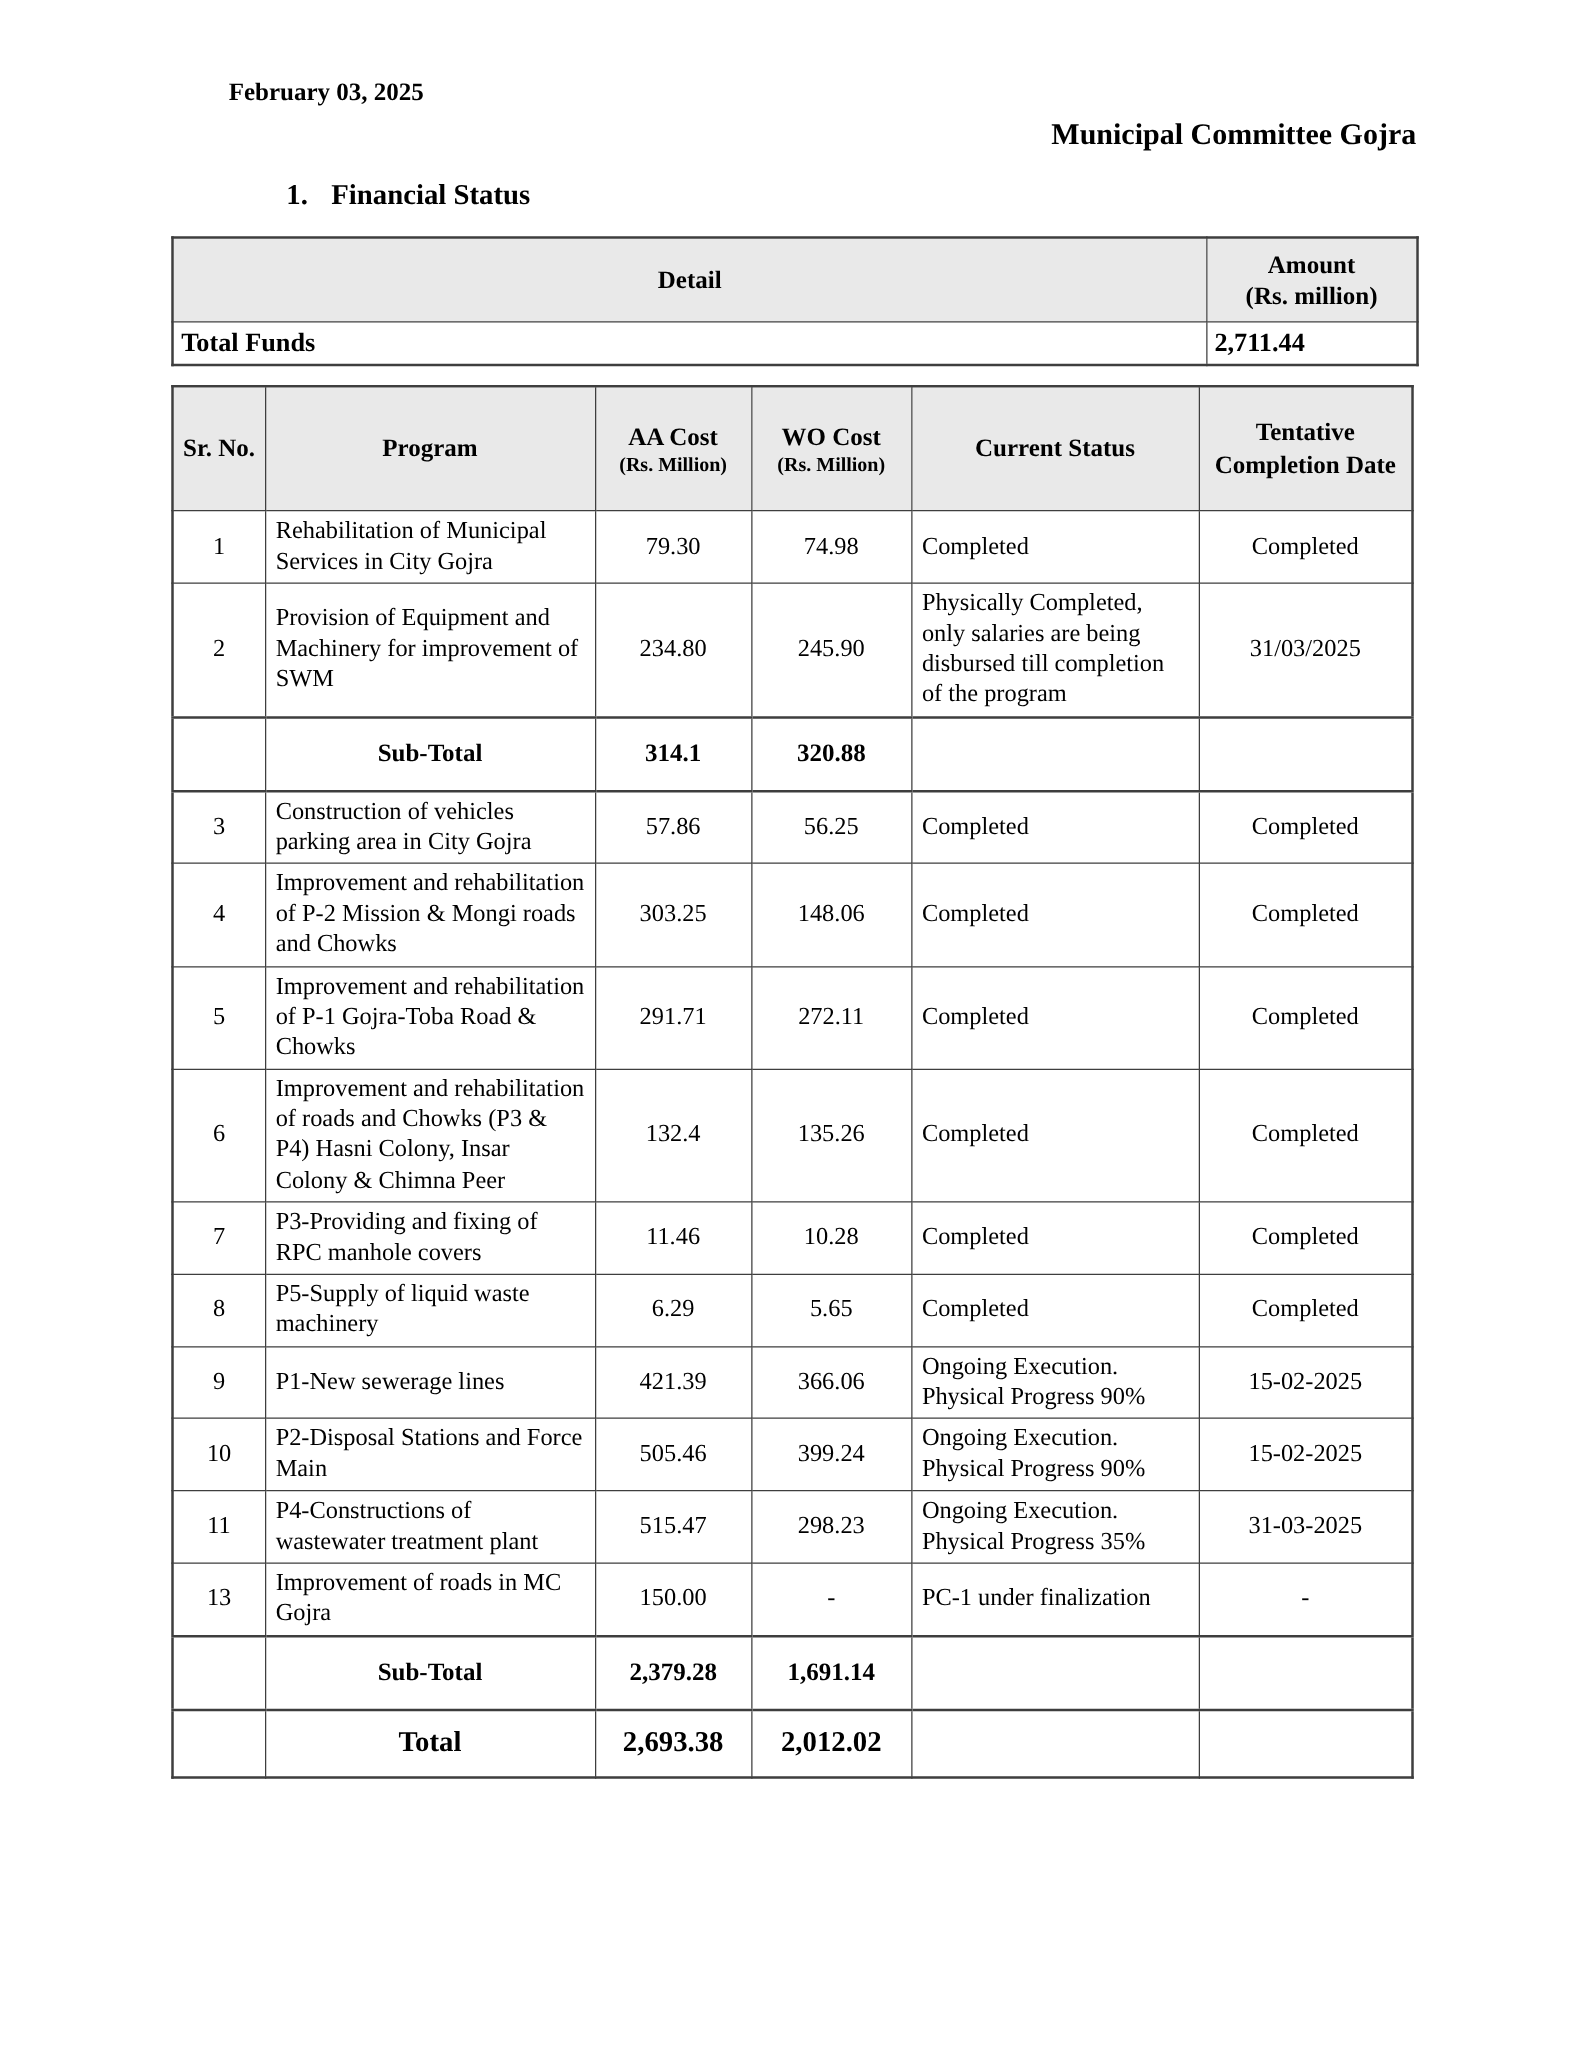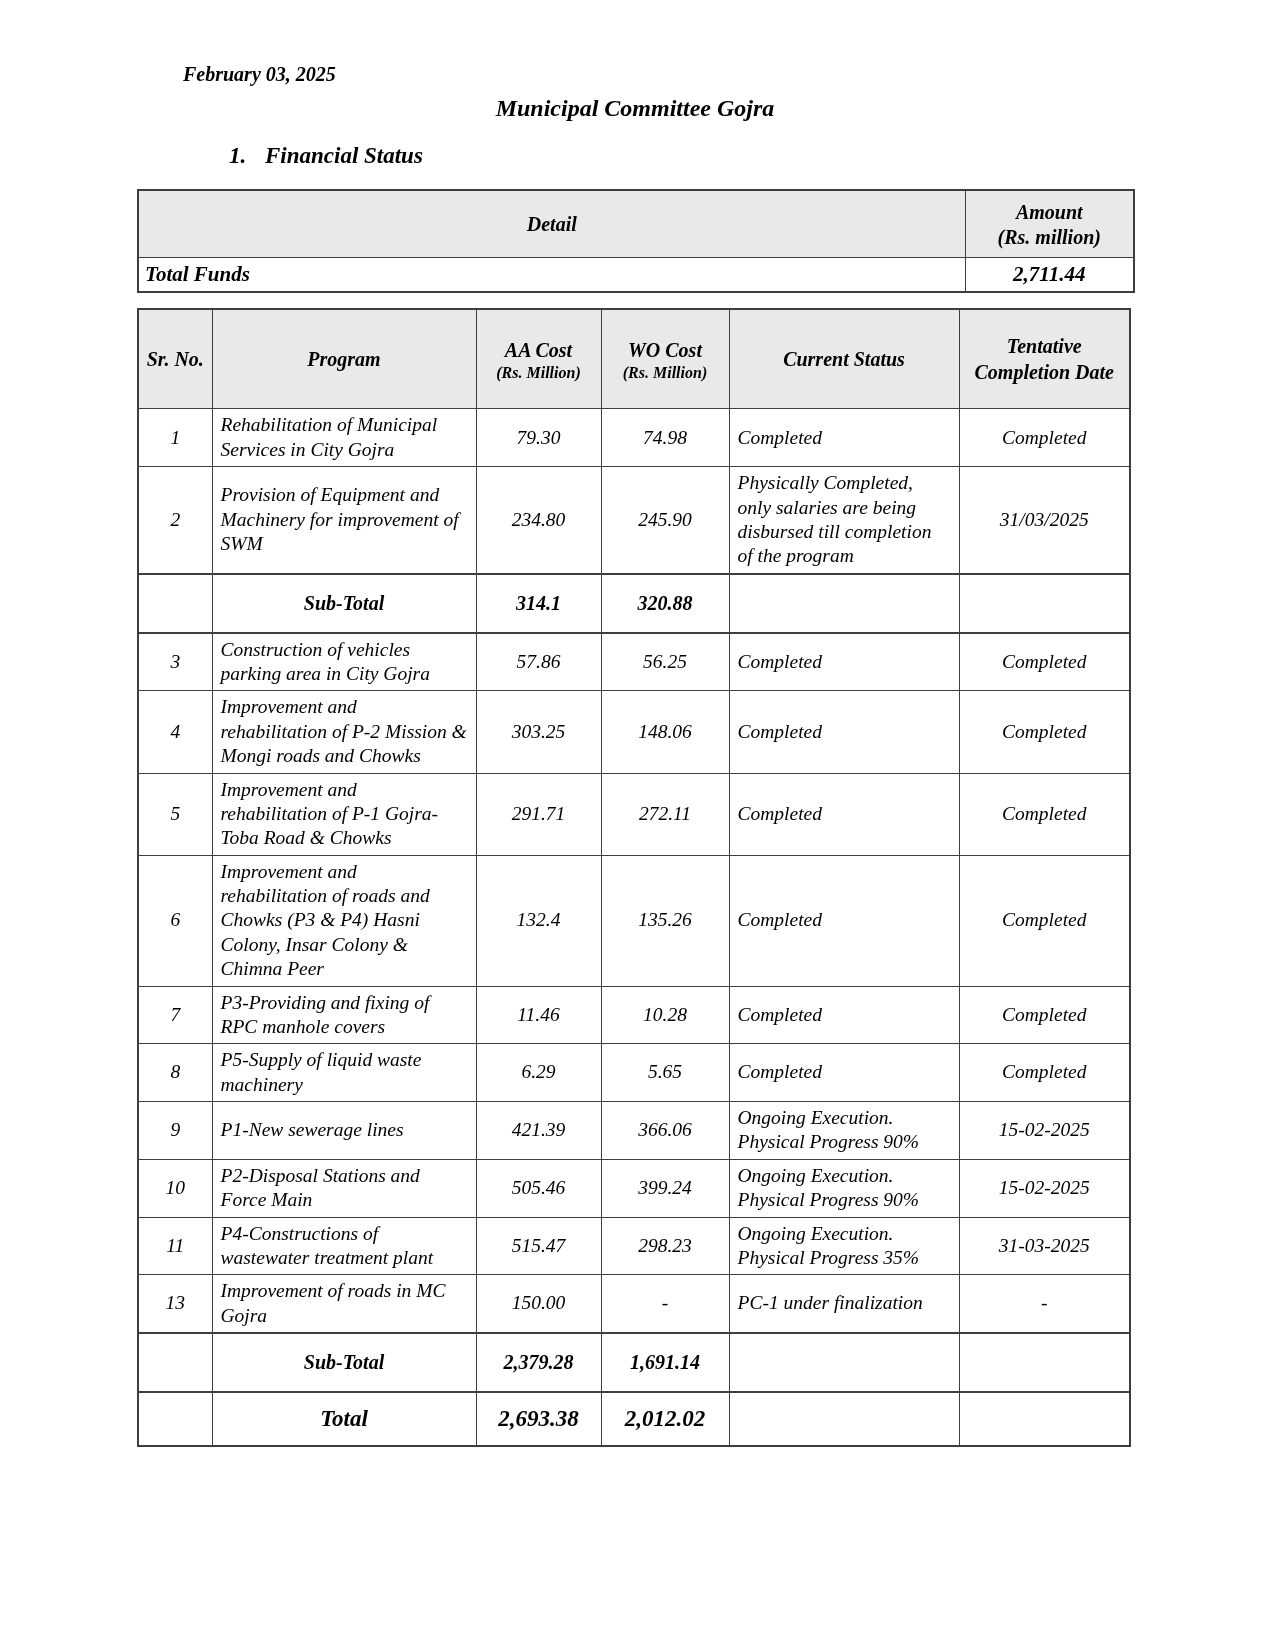--- a/index.html
+++ b/index.html
@@ -9,32 +9,31 @@
   }
   body {
     width: 1275px;
     height: 1650px;
     font-family: "Liberation Serif", "DejaVu Serif", serif;
     color: #000000;
     overflow: hidden;
   }
   .doc {
     padding: 63px 142px 0 137px;
-    font-style: italic;
   }
   .doc-date {
     font-size: 20px;
     font-weight: bold;
     margin-left: 46px;
     line-height: 1.15;
   }
   .doc-title {
     font-size: 24px;
     font-weight: bold;
-    text-align: center;
+    text-align: right;
     margin: 8px 0 0 0;
     line-height: 1.2;
   }
   .section-heading {
     font-size: 23px;
     font-weight: bold;
     margin: 20px 0 0 92px;
     line-height: 1.2;
   }
   .section-heading .h-num {
@@ -74,21 +73,21 @@
     line-height: 1.2;
   }
   .fin-table th { height: 40px; }
   .fin-table td {
     font-size: 21px;
     font-weight: bold;
     height: 31px;
     padding: 1px 6px;
   }
   .fin-detail-cell { text-align: left; padding-left: 10px; }
-  .fin-amount-cell { text-align: center; }
+  .fin-amount-cell { }
 
   .proj-table th.th-head { height: 82px; }
   .proj-table td {
     font-size: 19.5px;
     line-height: 1.25;
     padding: 4px 8px;
   }
   .c { text-align: center; }
   .l { text-align: left; }
   .bold { font-weight: bold; }

